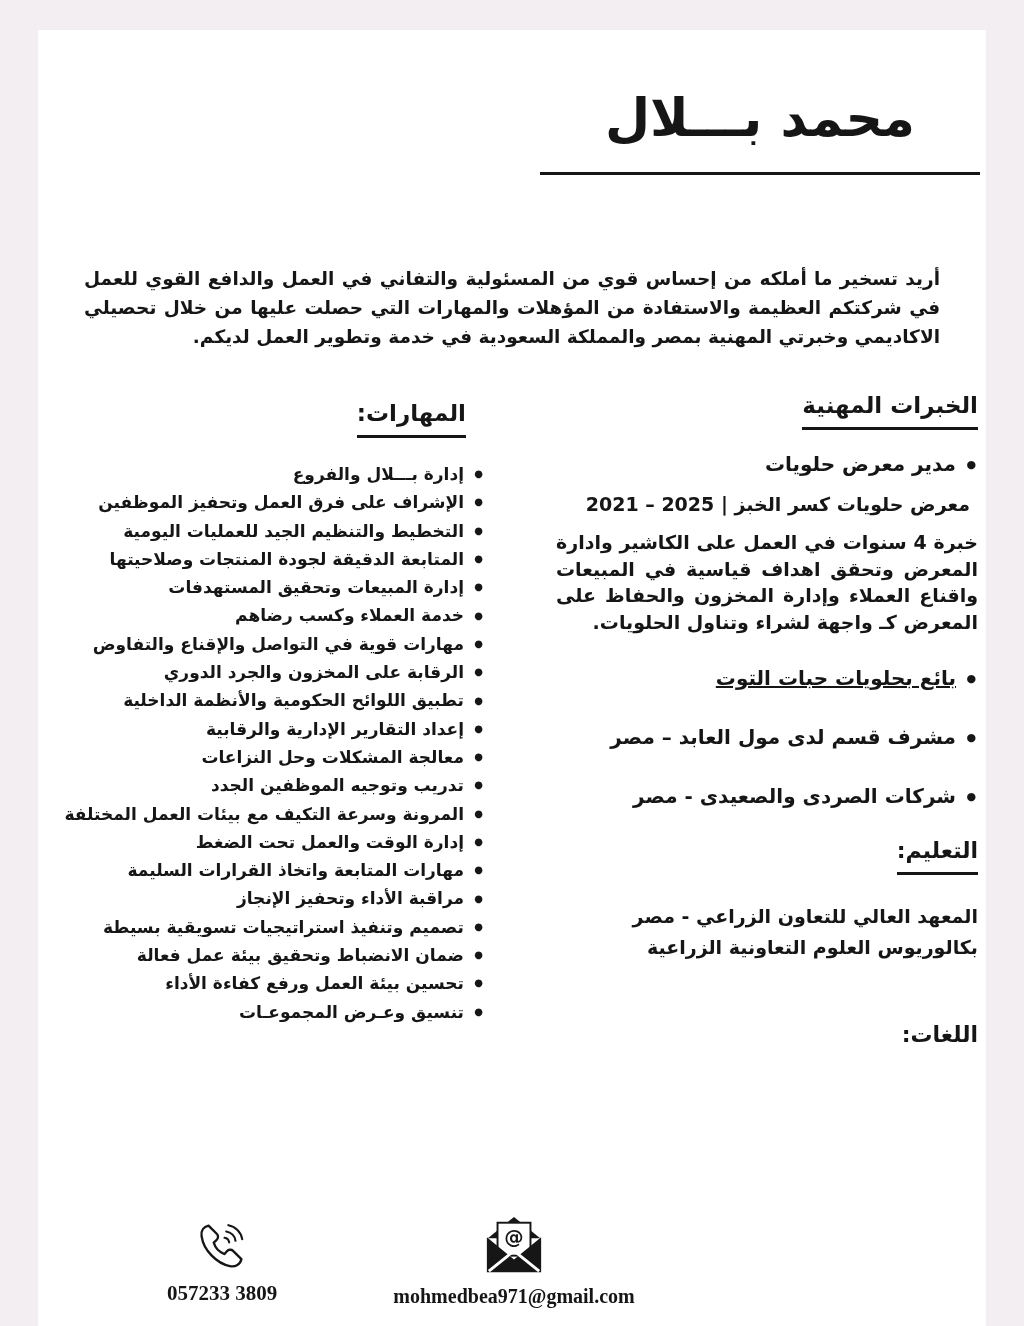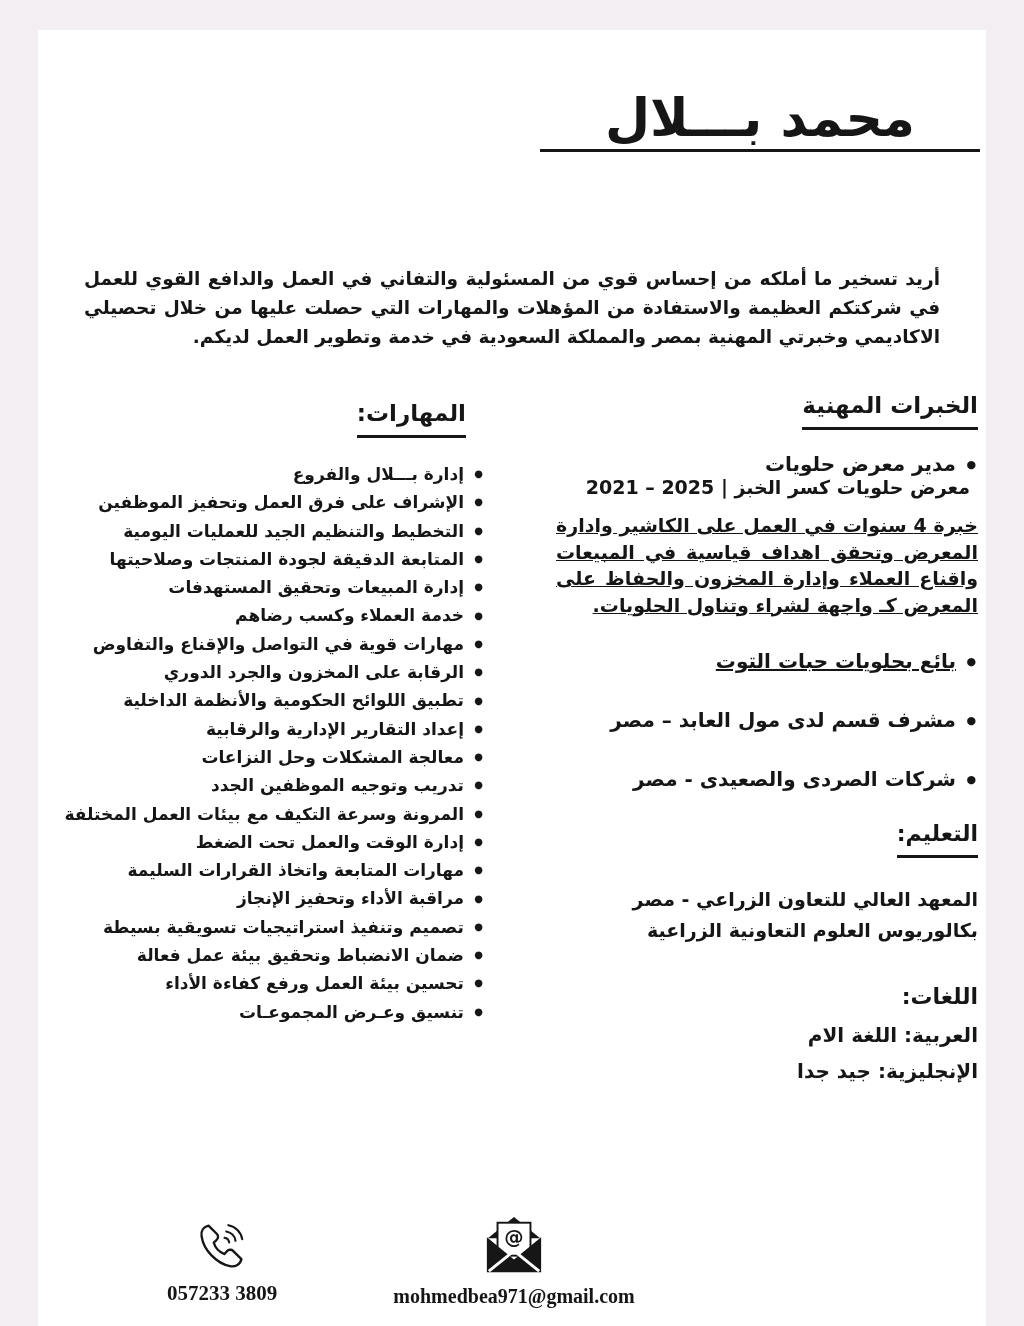--- a/index.html
+++ b/index.html
@@ -15,21 +15,21 @@
     position:absolute; left:38px; top:30px;
     width:948px; height:1296px;
     background:#ffffff;
     direction:rtl;
   }
   
   .title-block {
     position:absolute; top:58px; right:6px; width:440px;
     text-align:center;
     border-bottom:3px solid #161616;
-    padding-bottom:1px;
+    padding-bottom:24px;
   }
   .name { font-size:52px; font-weight:700; white-space:nowrap; letter-spacing:1px; }
 
   
   .summary {
     position:absolute; top:234px; right:46px; left:46px;
     font-size:18.5px; font-weight:700; line-height:29px;
     text-align:justify;
   }
 
@@ -47,30 +47,30 @@
 
   .bullet-item {
     position:relative; padding-right:22px;
     font-size:20px; font-weight:700;
   }
   .bullet-item::before {
     content:"●"; position:absolute; right:2px; top:50%;
     transform:translateY(-50%); font-size:11px;
   }
   .exp-role-1 { margin-top:22px; }
-  .exp-org    { font-size:19px; font-weight:700; padding-left:2px; padding-right:8px; }
-  .exp-desc   { margin-top:14px; font-size:19px; font-weight:700; line-height:26.5px; text-align:justify; padding-left:2px;text-decoration:underline; }
+  .exp-org    { margin-top:17px; font-size:19px; font-weight:700; padding-left:2px; padding-right:8px; }
+  .exp-desc   { margin-top:14px; font-size:19px; font-weight:700; line-height:26.5px; text-align:justify; padding-left:2px; }
   .exp-role-2 { margin-top:31px;text-decoration:underline; }
   .exp-role-3 { margin-top:35px; }
   .exp-role-4 { margin-top:35px; }
 
   .edu-h      { margin-top:30px; font-size:22px; }
   .edu-lines  { margin-top:26px; font-size:19px; font-weight:700; line-height:31px; }
 
-  .lang-h     { margin-top:38px; font-size:22px; font-weight:700; }
+  .lang-h     { margin-top:59px; font-size:22px; font-weight:700; }
   .lang-lines { margin-top:8px;  font-size:20px; font-weight:700; line-height:36px; }
 
   
   .skills-list { margin-top:22px; list-style:none; }
   .skills-list li {
     position:relative; padding-right:22px;
     font-size:17px; font-weight:700; line-height:28.3px;
     white-space:nowrap;
   }
   .skills-list li::before {
@@ -120,24 +120,20 @@
 
     <div>
       <h2 class="section-h edu-h">التعليم:</h2>
     </div>
     <div class="edu-lines">
       <div>المعهد العالي للتعاون الزراعي - مصر</div>
       <div>بكالوريوس العلوم التعاونية الزراعية</div>
     </div>
 
     <div class="lang-h">اللغات:</div>
-    <div class="lang-lines">
-      <div>العربية: اللغة الام</div>
-      <div>الإنجليزية: جيد جدا</div>
-    </div>
   </div>
 
   <div class="col-skills">
     <h2 class="section-h skills-h">المهارات:</h2>
     <ul class="skills-list">
         <li>إدارة بـــلال والفروع</li>
         <li>الإشراف على فرق العمل وتحفيز الموظفين</li>
         <li>التخطيط والتنظيم الجيد للعمليات اليومية</li>
         <li>المتابعة الدقيقة لجودة المنتجات وصلاحيتها</li>
         <li>إدارة المبيعات وتحقيق المستهدفات</li>

